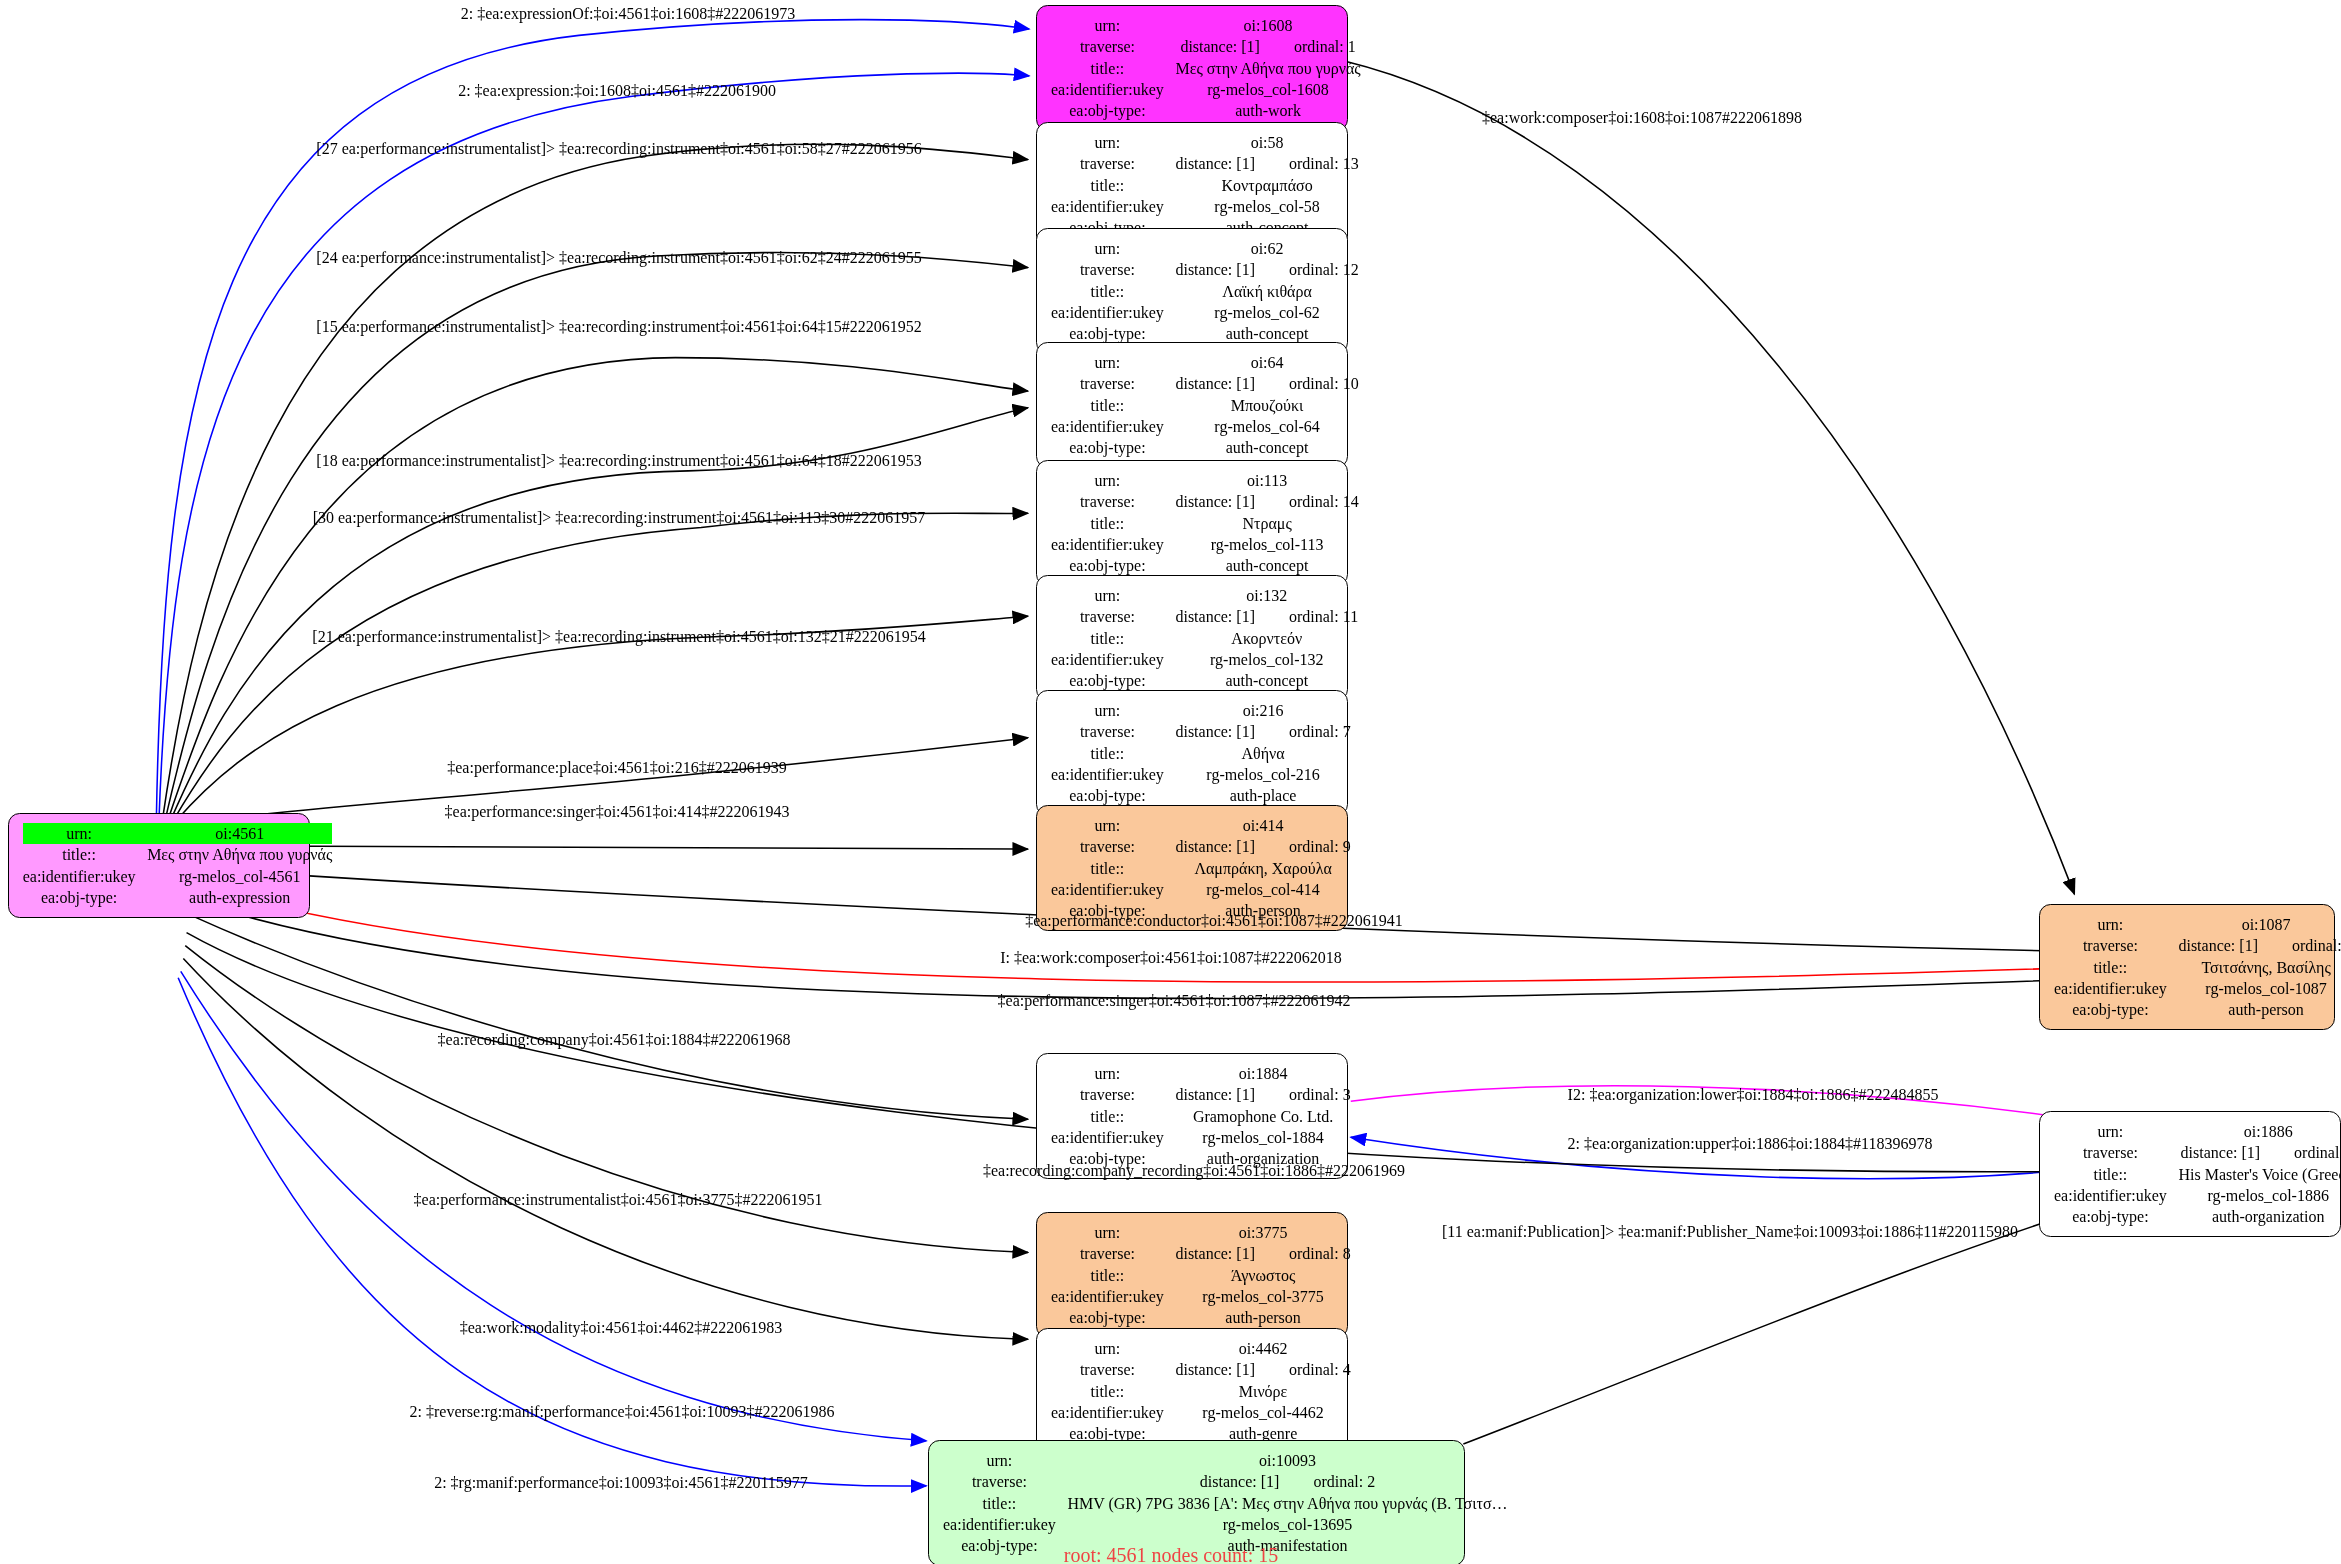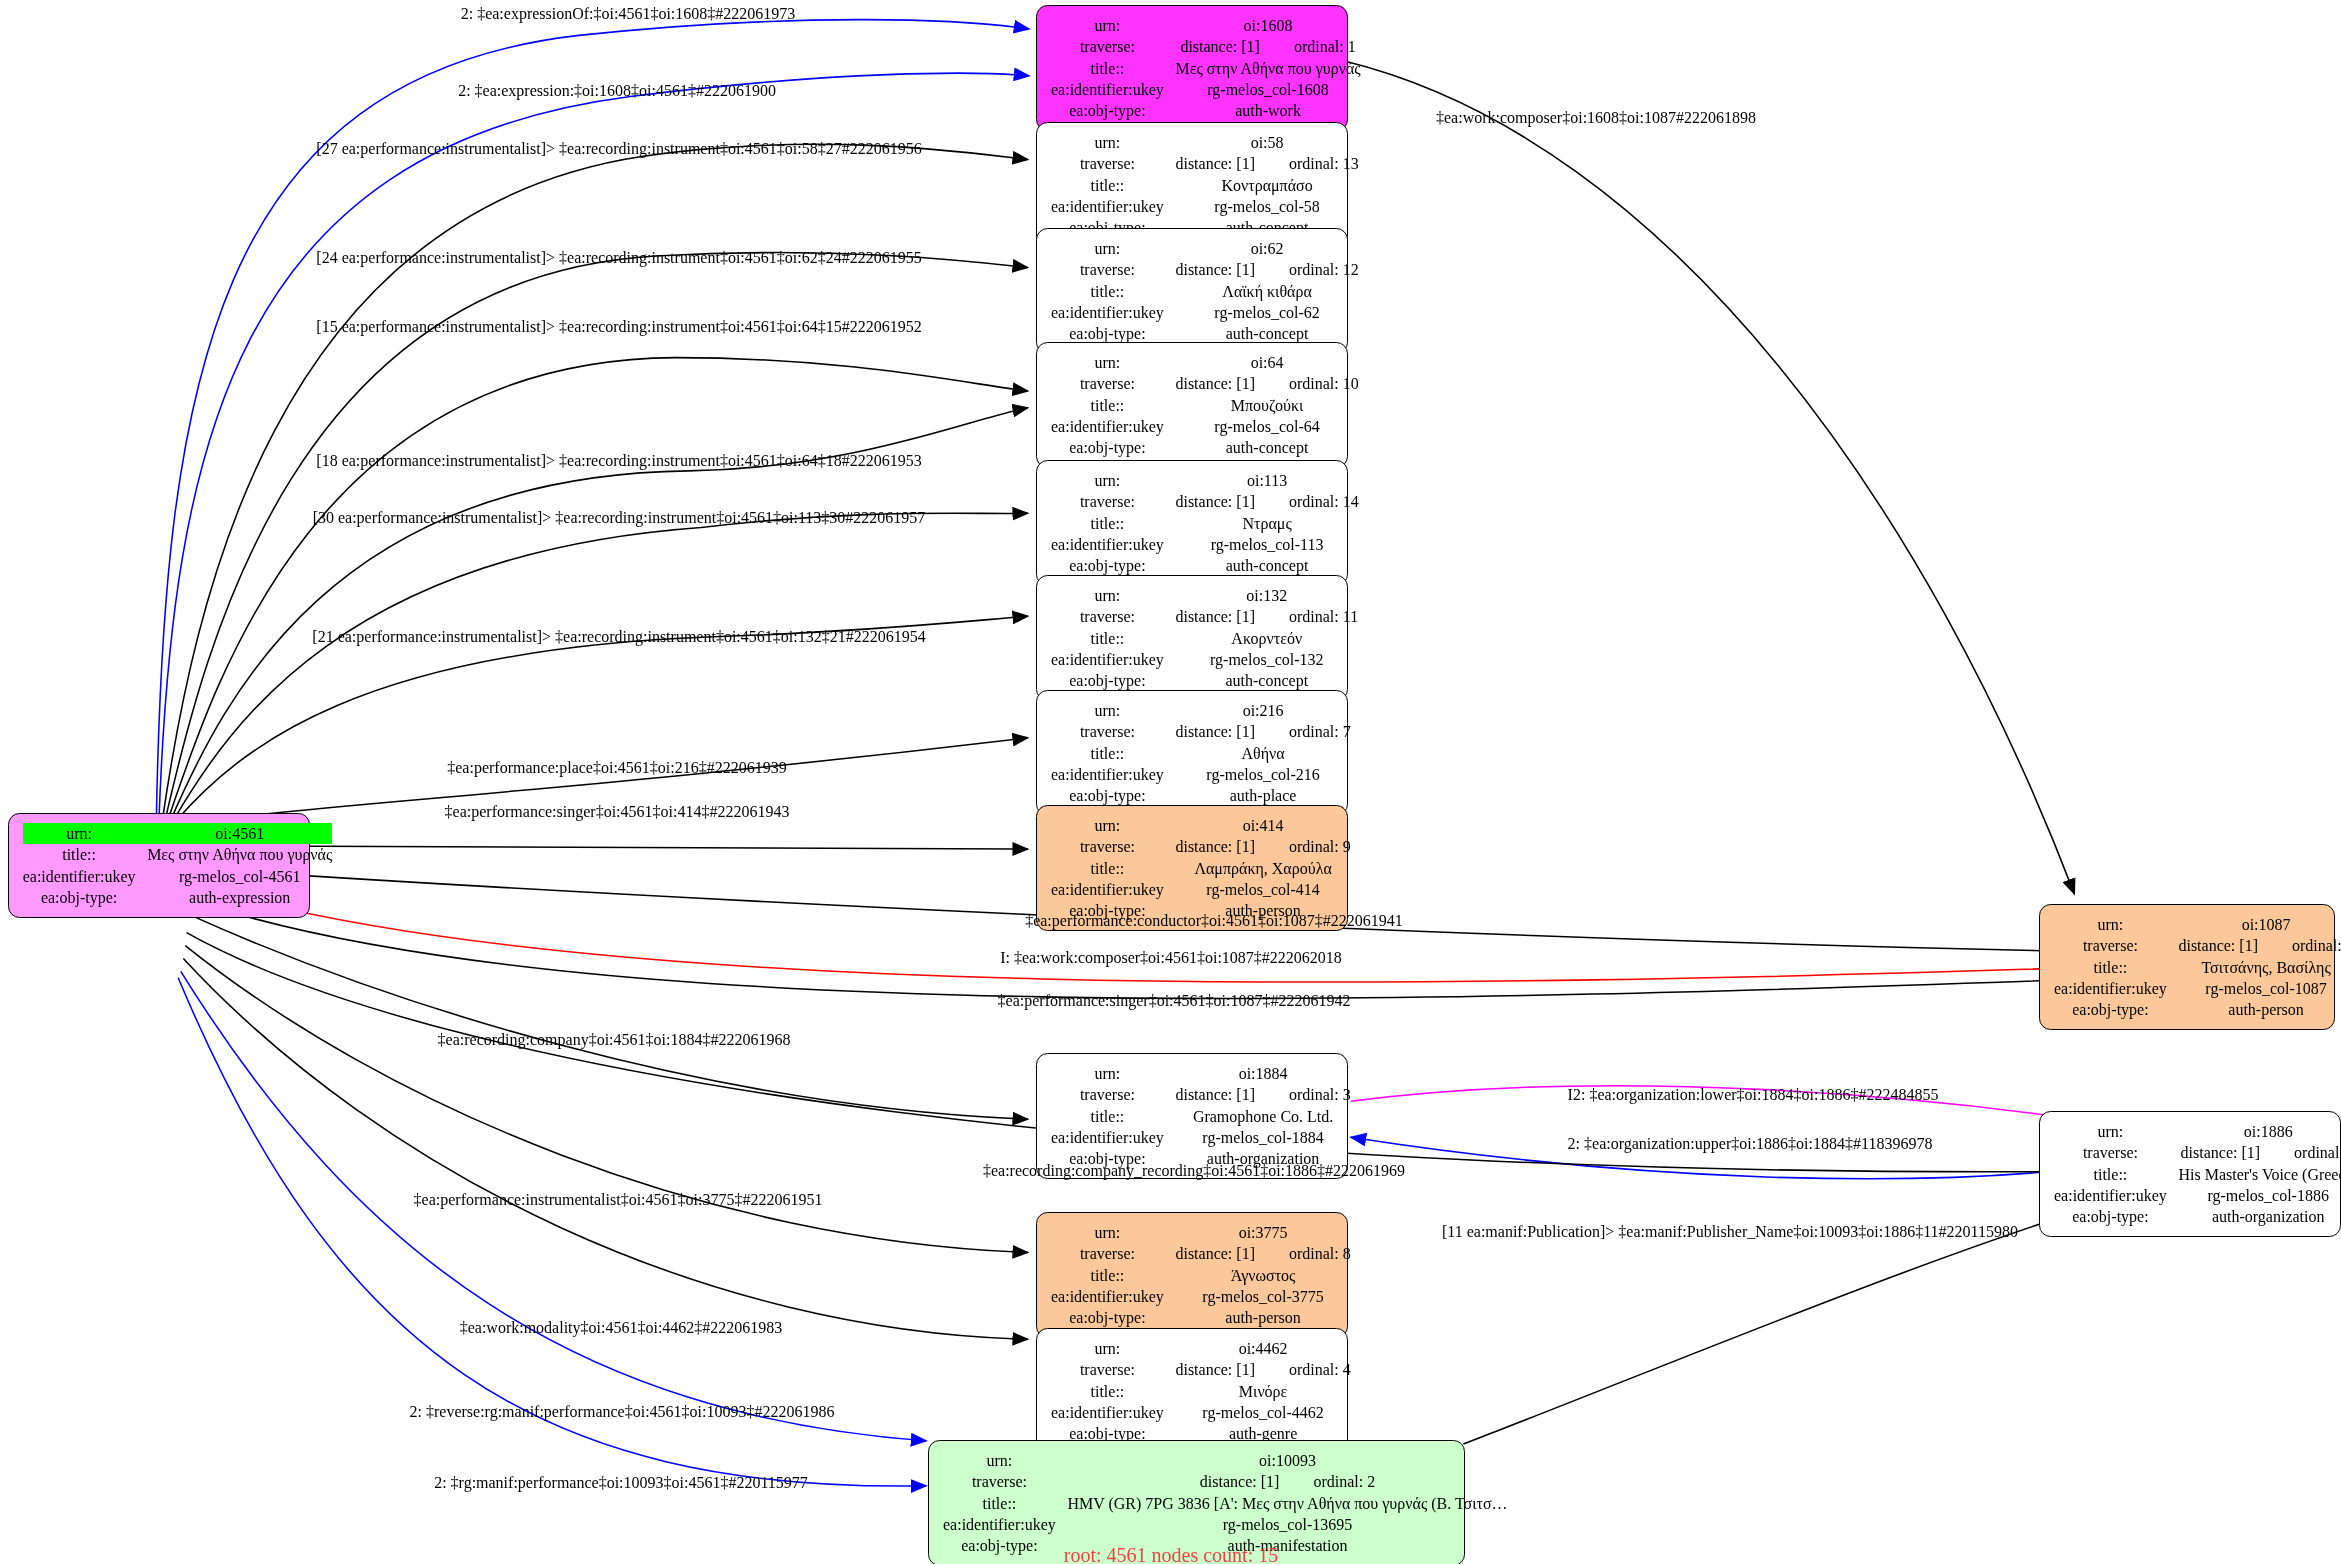--- a/index.html
+++ b/index.html
@@ -499,21 +499,21 @@
   <div class="elabel" style="left:628px;top:14px;">2: ‡ea:expressionOf:‡oi:4561‡oi:1608‡#222061973</div>
   <div class="elabel" style="left:617px;top:91px;">2: ‡ea:expression:‡oi:1608‡oi:4561‡#222061900</div>
   <div class="elabel" style="left:619px;top:149px;">[27 ea:performance:instrumentalist]&gt; ‡ea:recording:instrument‡oi:4561‡oi:58‡27#222061956</div>
   <div class="elabel" style="left:619px;top:258px;">[24 ea:performance:instrumentalist]&gt; ‡ea:recording:instrument‡oi:4561‡oi:62‡24#222061955</div>
   <div class="elabel" style="left:619px;top:327px;">[15 ea:performance:instrumentalist]&gt; ‡ea:recording:instrument‡oi:4561‡oi:64‡15#222061952</div>
   <div class="elabel" style="left:619px;top:461px;">[18 ea:performance:instrumentalist]&gt; ‡ea:recording:instrument‡oi:4561‡oi:64‡18#222061953</div>
   <div class="elabel" style="left:619px;top:518px;">[30 ea:performance:instrumentalist]&gt; ‡ea:recording:instrument‡oi:4561‡oi:113‡30#222061957</div>
   <div class="elabel" style="left:619px;top:637px;">[21 ea:performance:instrumentalist]&gt; ‡ea:recording:instrument‡oi:4561‡oi:132‡21#222061954</div>
   <div class="elabel" style="left:617px;top:768px;">‡ea:performance:place‡oi:4561‡oi:216‡#222061939</div>
   <div class="elabel" style="left:617px;top:812px;">‡ea:performance:singer‡oi:4561‡oi:414‡#222061943</div>
-  <div class="elabel" style="left:1596px;top:118px;">‡ea:work:composer‡oi:1608‡oi:1087#222061898</div>
+  <div class="elabel" style="left:1642px;top:118px;">‡ea:work:composer‡oi:1608‡oi:1087#222061898</div>
   <div class="elabel" style="left:1214px;top:921px;">‡ea:performance:conductor‡oi:4561‡oi:1087‡#222061941</div>
   <div class="elabel" style="left:1171px;top:958px;">I: ‡ea:work:composer‡oi:4561‡oi:1087‡#222062018</div>
   <div class="elabel" style="left:1174px;top:1001px;">‡ea:performance:singer‡oi:4561‡oi:1087‡#222061942</div>
   <div class="elabel" style="left:614px;top:1040px;">‡ea:recording:company‡oi:4561‡oi:1884‡#222061968</div>
   <div class="elabel" style="left:1753px;top:1095px;">I2: ‡ea:organization:lower‡oi:1884‡oi:1886‡#222484855</div>
   <div class="elabel" style="left:1750px;top:1144px;">2: ‡ea:organization:upper‡oi:1886‡oi:1884‡#118396978</div>
   <div class="elabel" style="left:1194px;top:1171px;">‡ea:recording:company_recording‡oi:4561‡oi:1886‡#222061969</div>
   <div class="elabel" style="left:618px;top:1200px;">‡ea:performance:instrumentalist‡oi:4561‡oi:3775‡#222061951</div>
   <div class="elabel" style="left:621px;top:1328px;">‡ea:work:modality‡oi:4561‡oi:4462‡#222061983</div>
   <div class="elabel" style="left:622px;top:1412px;">2: ‡reverse:rg:manif:performance‡oi:4561‡oi:10093‡#222061986</div>

